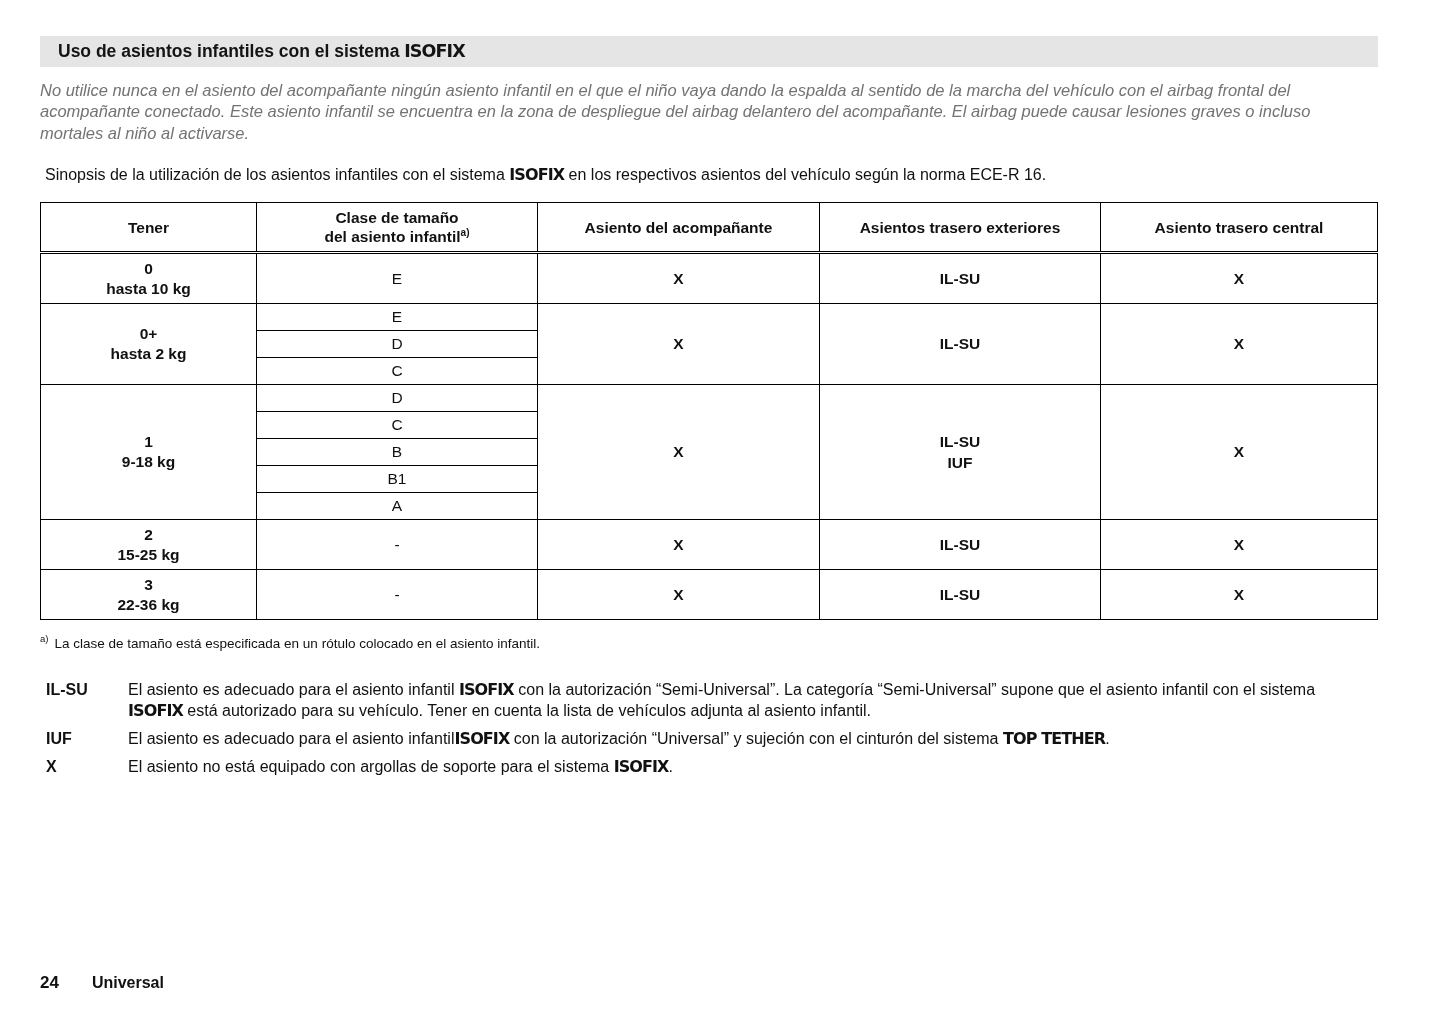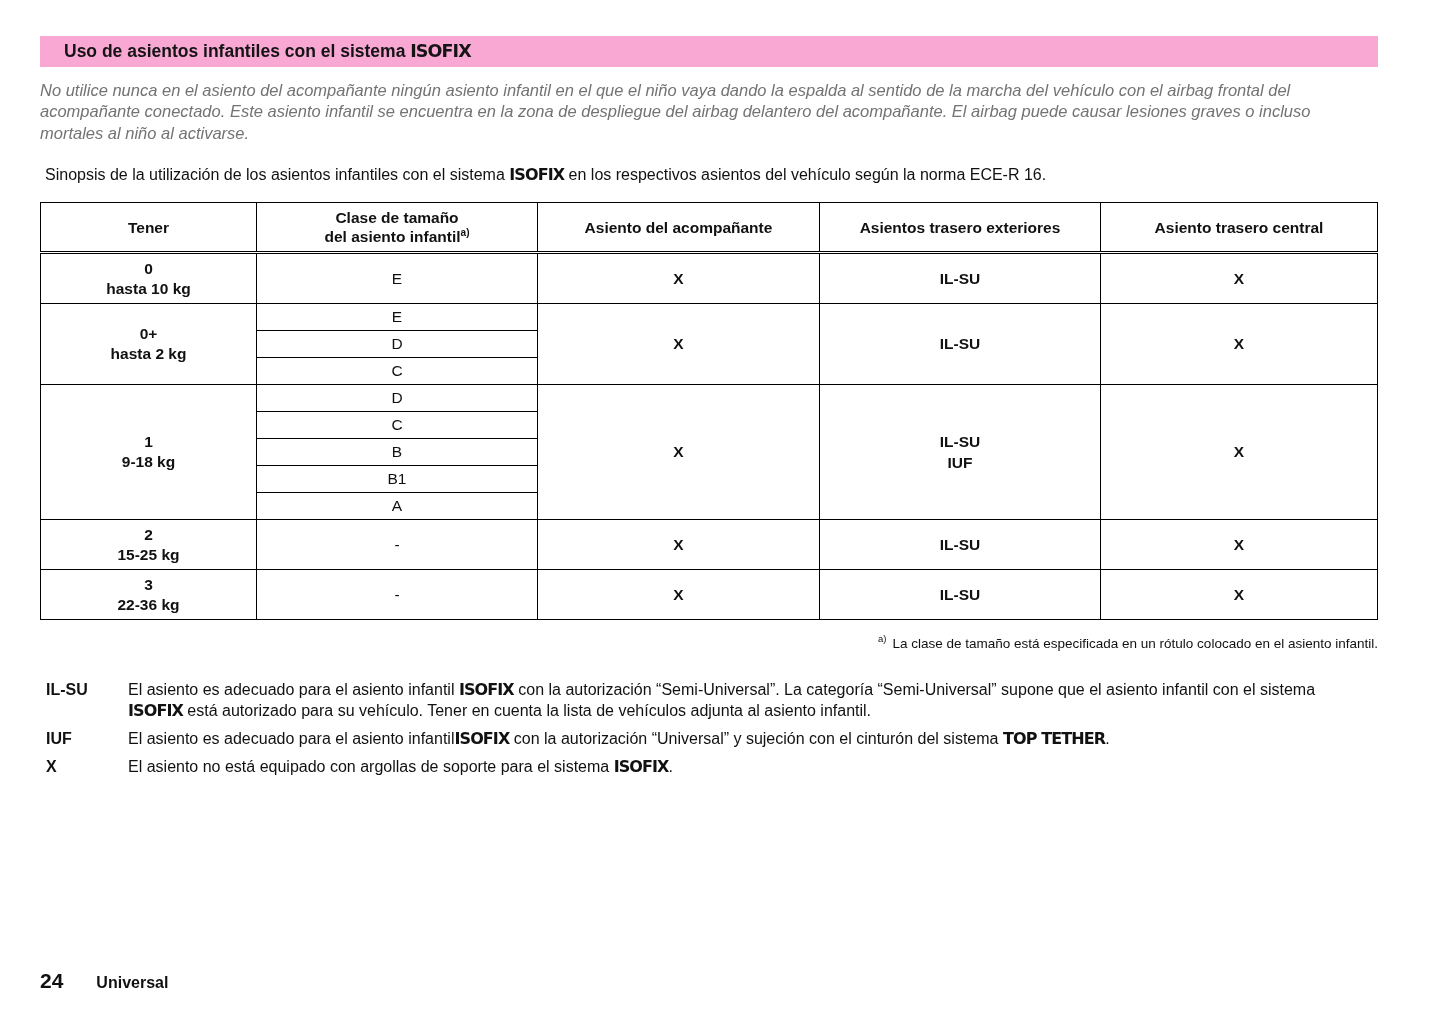--- a/index.html
+++ b/index.html
@@ -7,24 +7,24 @@
     width:1445px; height:1019px;
     background:#ffffff;
     font-family:"Liberation Sans", sans-serif;
     color:#111;
     position:relative;
     overflow:hidden;
   }
   .page { padding:36px 67px 0 40px; }
 
   .title-bar {
-    background:#f9a8d4;
+    background:#e5e5e5;
     height:31px;
     line-height:31px;
-    padding-left:24px;
+    padding-left:18px;
     font-size:17.5px;
     font-weight:bold;
     color:#141414;
   }
   .brand {
     font-family:"DejaVu Sans", sans-serif;
     font-weight:bold;
     letter-spacing:-0.9px;
   }
 
@@ -66,21 +66,20 @@
   tr.h-sub  > td { height:26px; }
   td.grupo { font-weight:bold; line-height:1.3; }
   td.val   { font-weight:bold; line-height:1.4; }
   td.clase { font-weight:normal; }
   sup { font-size:10px; }
 
   .footnote {
     margin-top:13px;
     font-size:13.5px;
     color:#111;
-    text-align:right;
   }
   .footnote sup { font-size:9.5px; margin-right:6px; }
 
   .legend {
     margin-top:28px;
     display:grid;
     grid-template-columns:82px 1fr;
     row-gap:7px;
     font-size:16px;
     line-height:1.32;
@@ -90,21 +89,21 @@
   .legend .term { font-weight:bold; }
 
   .footer {
     position:absolute;
     left:40px;
     bottom:26px;
     display:flex;
     align-items:baseline;
     gap:33px;
   }
-  .footer .pagenum { font-size:21px; font-weight:bold; }
+  .footer .pagenum { font-size:17px; font-weight:bold; }
   .footer .section { font-size:16px; font-weight:bold; }
 </style>
 </head>
 <body>
 
 <div class="page">
 
   <div class="title-bar">
     <span>Uso de asientos infantiles con el sistema </span><span class="brand">ISOFIX</span>
   </div>

